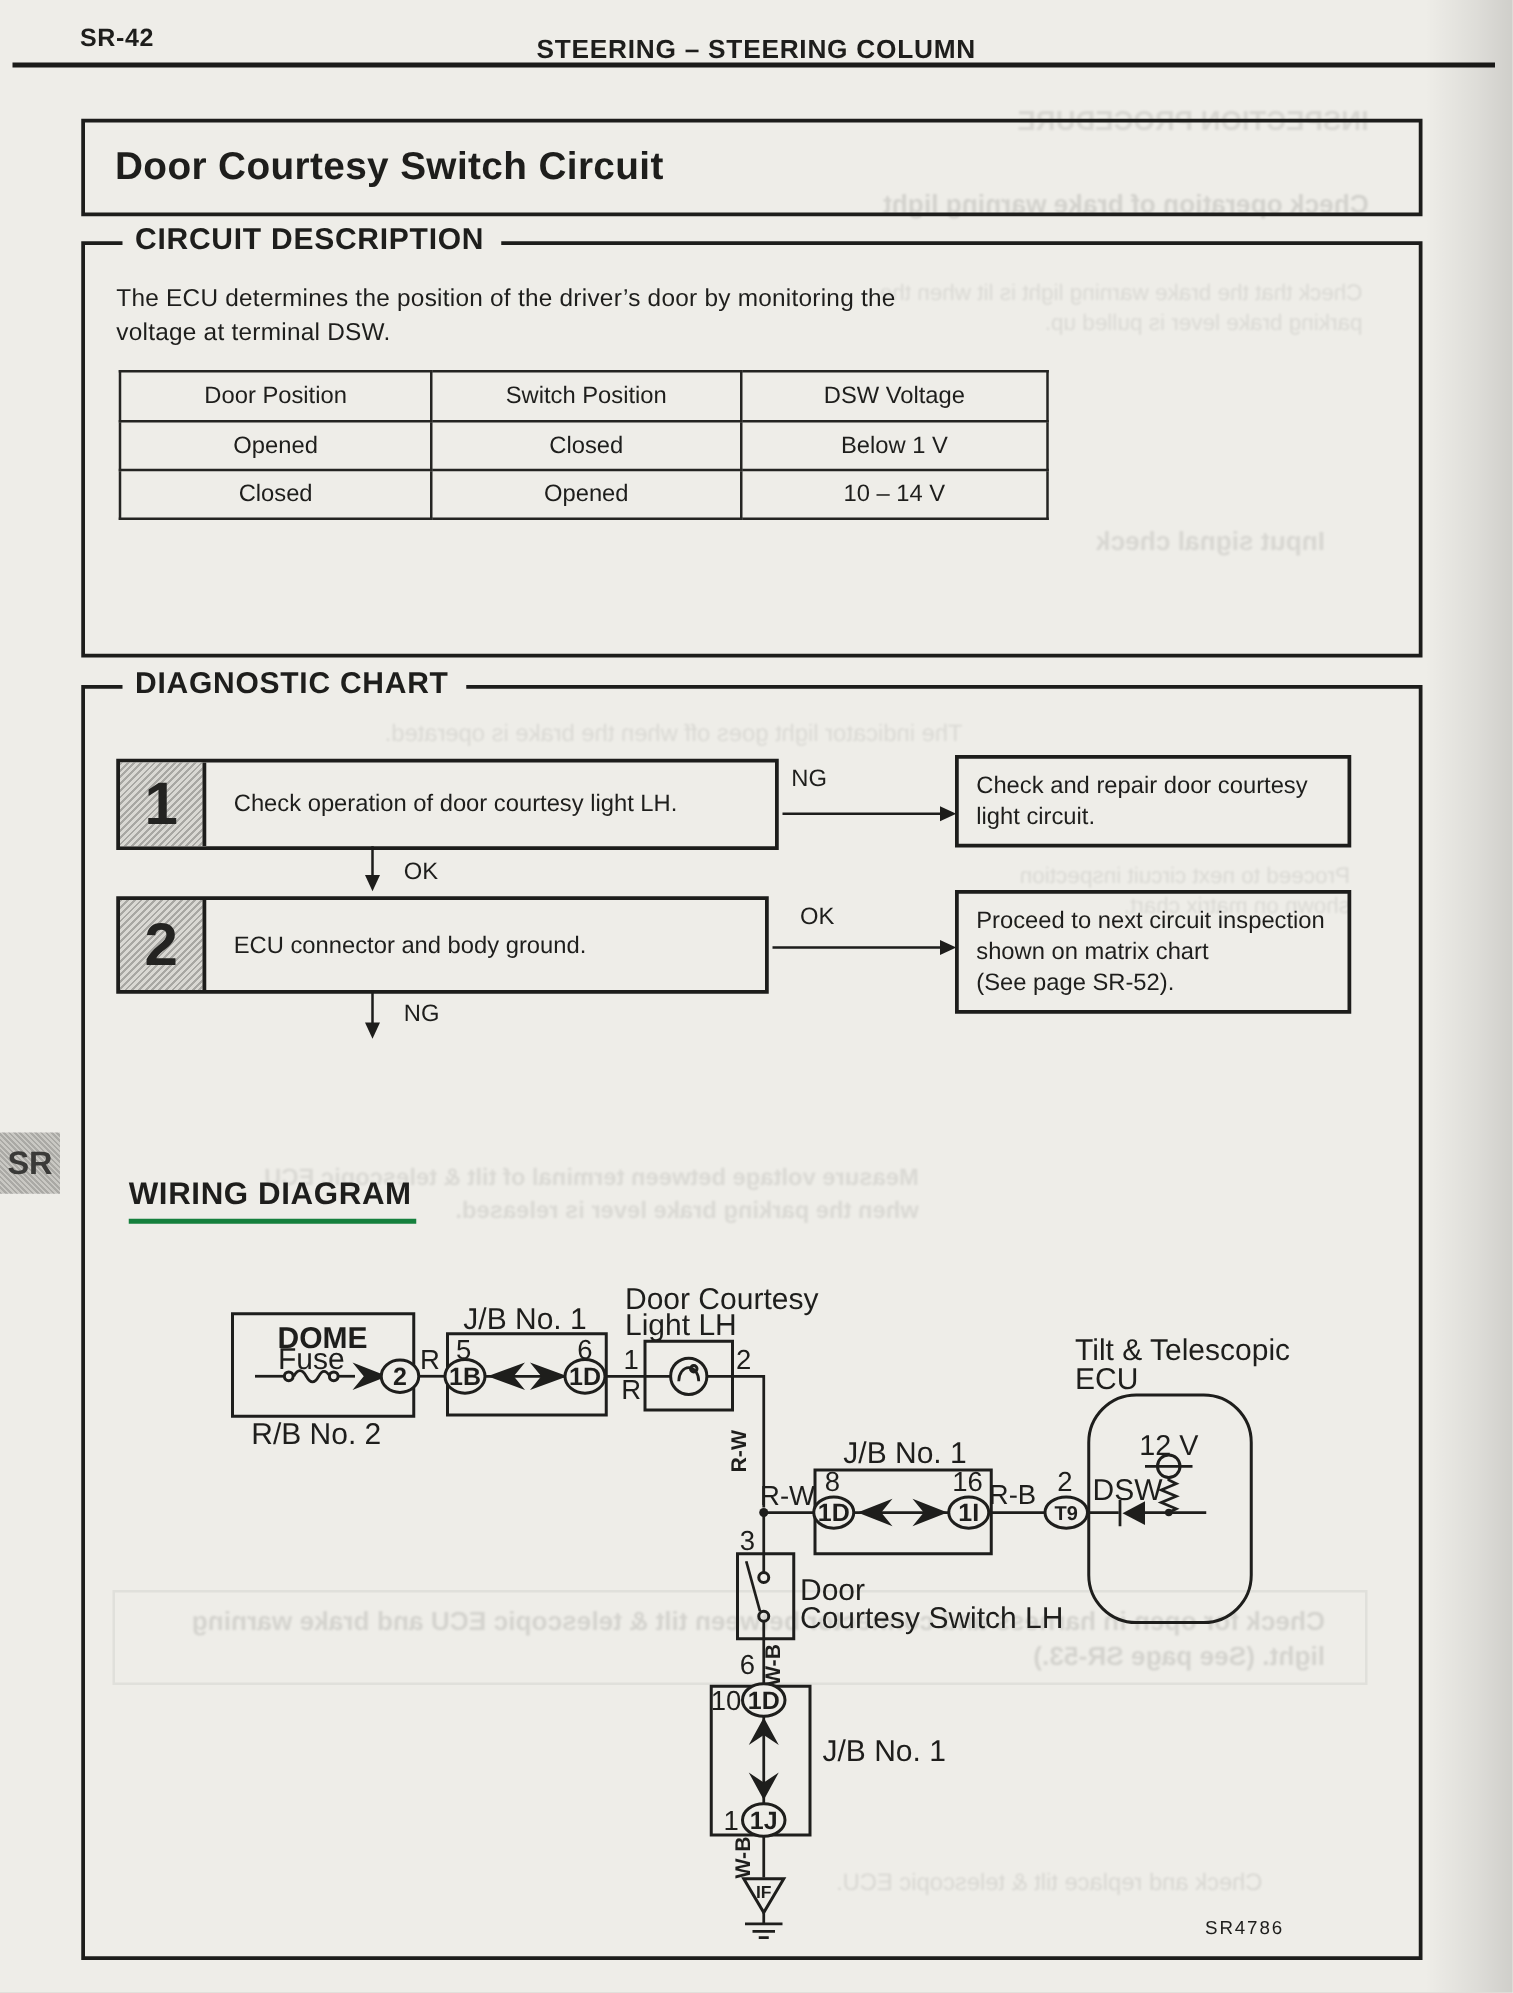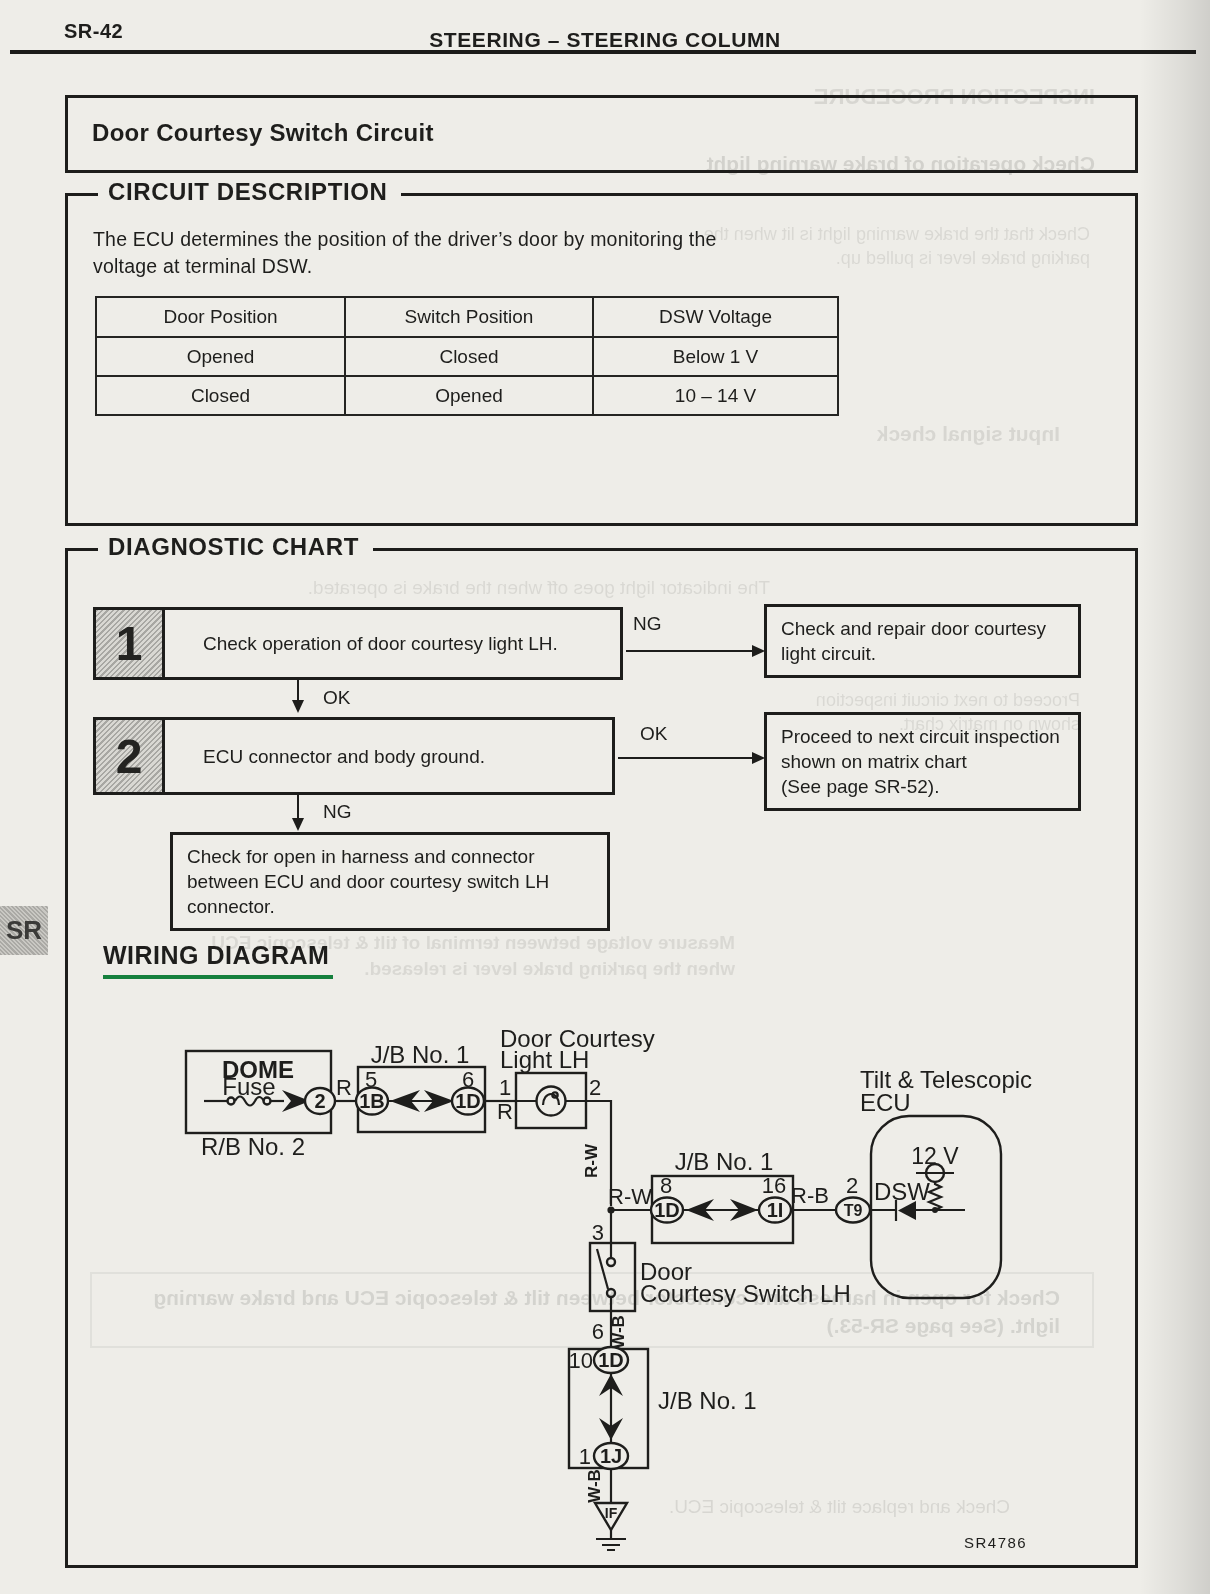--- a/index.html
+++ b/index.html
@@ -11,41 +11,41 @@
   .scan-shade{position:absolute;top:0;right:0;width:70px;height:100%;
     background:linear-gradient(to right,rgba(0,0,0,0) 0%,rgba(0,0,0,0.07) 60%,rgba(0,0,0,0.13) 100%);pointer-events:none;}
   .abs{position:absolute;}
   
   .page-num{left:64px;top:20px;font-size:20px;font-weight:700;letter-spacing:.5px;}
   .hdr-title{left:0;right:0;top:28px;text-align:center;font-size:21px;font-weight:700;letter-spacing:.6px;}
   .hdr-rule{left:10px;right:14px;top:50px;height:4px;background:#1b1b19;}
   
   .box-border{border:3px solid #1d1d1b;}
   .title-box{left:65px;top:95px;width:1067px;height:72px;}
-  .title-box .t{position:absolute;left:24px;top:0;line-height:69px;font-size:24px;font-weight:700;letter-spacing:.3px;}
+  .title-box .t{position:absolute;left:24px;top:0;line-height:69px;font-size:31px;font-weight:700;letter-spacing:.3px;}
   .section{position:absolute;left:65px;width:1067px;}
   .sec-desc{top:193px;height:327px;}
   .sec-diag{top:548px;height:1014px;}
   .legend{position:absolute;top:-18px;left:30px;background:#eeede8;padding:0 14px 0 10px;
     font-size:24px;font-weight:700;letter-spacing:.6px;}
   .body-line{position:absolute;left:25px;font-size:19.5px;letter-spacing:.2px;}
   
   table.spec{position:absolute;left:27px;top:100px;border-collapse:collapse;}
   table.spec td{border:2px solid #242422;text-align:center;font-size:19px;padding:0;}
   table.spec tr.h td{height:38px;}
   table.spec tr.r td{height:37px;}
   .c1{width:247px;}.c2{width:246px;}.c3{width:243px;}
   
   .fbox{position:absolute;border:3px solid #1d1d1b;display:flex;align-items:center;}
   .numcell{width:66px;align-self:stretch;border-right:3px solid #1d1d1b;
     background:#d9d8d3;
     background-image:repeating-linear-gradient(135deg,rgba(40,40,38,.28) 0 1.6px,rgba(255,255,255,0) 1.6px 3.8px);
     display:flex;align-items:center;justify-content:center;
     font-size:48px;font-weight:700;color:#232321;}
-  .steptext{padding-left:38px;font-size:19px;line-height:25px;}
+  .steptext{padding-left:22px;font-size:19px;line-height:25px;}
   .plain{position:absolute;border:3px solid #1d1d1b;font-size:19px;line-height:25px;padding:9px 14px;}
   .flabel{position:absolute;font-size:19px;}
   .arrow-h{position:absolute;height:0;border-top:2.5px solid #1d1d1b;}
   .arrow-h:after{content:"";position:absolute;right:-3px;top:-7.5px;
     border-left:13px solid #1d1d1b;border-top:6px solid transparent;border-bottom:6px solid transparent;}
   .arrow-v{position:absolute;width:0;border-left:2.5px solid #1d1d1b;}
   .arrow-v:after{content:"";position:absolute;left:-7.5px;bottom:-3px;
     border-top:13px solid #1d1d1b;border-left:6px solid transparent;border-right:6px solid transparent;}
   .wd-head{position:absolute;left:35px;top:390px;font-size:25px;font-weight:700;letter-spacing:.5px;
     border-bottom:4px solid #15803d;padding:0 4px 5px 0;}
@@ -144,25 +144,20 @@
     <div class="flabel" style="left:572px;top:172px;">OK</div>
     <div class="arrow-h" style="left:550px;top:206px;width:144px;"></div>
     <div class="plain" style="left:696px;top:161px;width:283px;">
       <div>Proceed to next circuit inspection</div>
       <div>shown on matrix chart</div>
       <div>(See page SR-52).</div>
     </div>
     <div class="arrow-v" style="left:229px;top:241px;height:36px;"></div>
     <div class="flabel" style="left:255px;top:250px;">NG</div>
 
-    <div class="plain" style="left:102px;top:281px;width:406px;">
-      <div>Check for open in harness and connector</div>
-      <div>between ECU and door courtesy switch LH</div>
-      <div>connector.</div>
-    </div>
 
     <div class="wd-head">WIRING DIAGRAM</div>
 
     <svg style="position:absolute;left:0;top:432px;" width="1064" height="579" viewBox="0 0 1064 579">
 
       <rect class="sym" x="118" y="68" width="145" height="82"></rect>
       <text class="lbl" x="190" y="95" text-anchor="middle" font-weight="700">DOME</text>
       <text class="lbl" x="181" y="112" text-anchor="middle">Fuse</text>
       <text class="lbl" x="185" y="172" text-anchor="middle">R/B No. 2</text>
 

